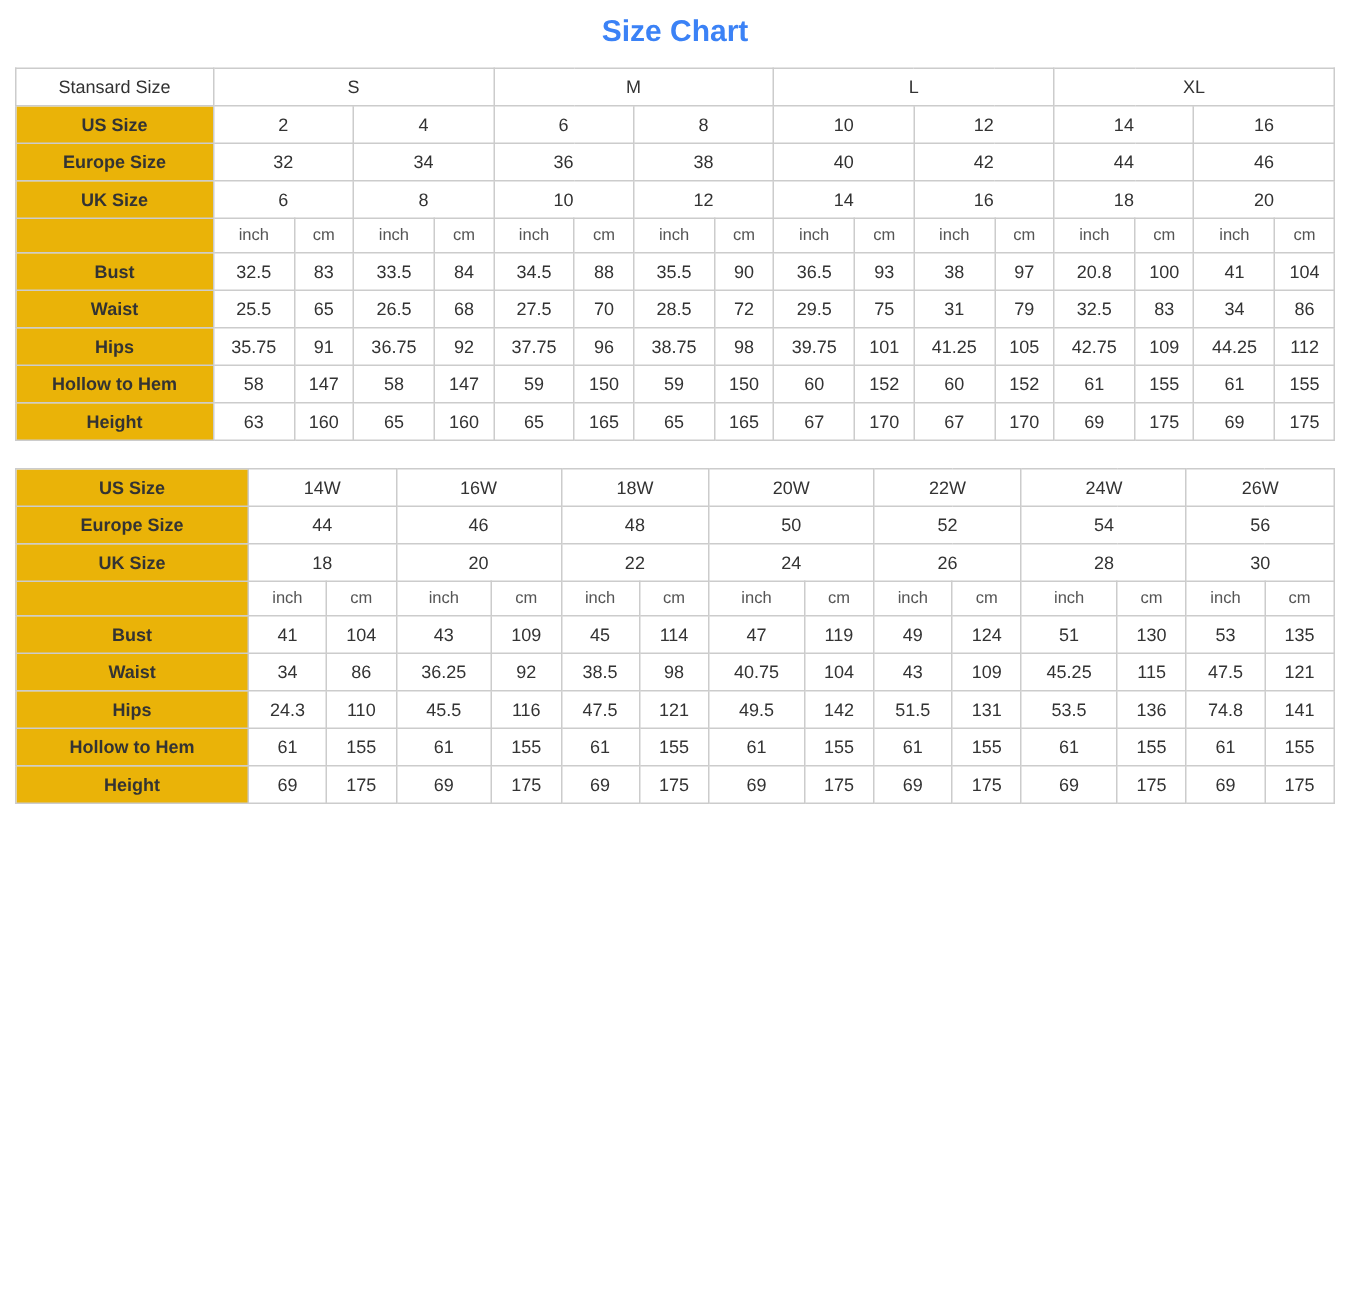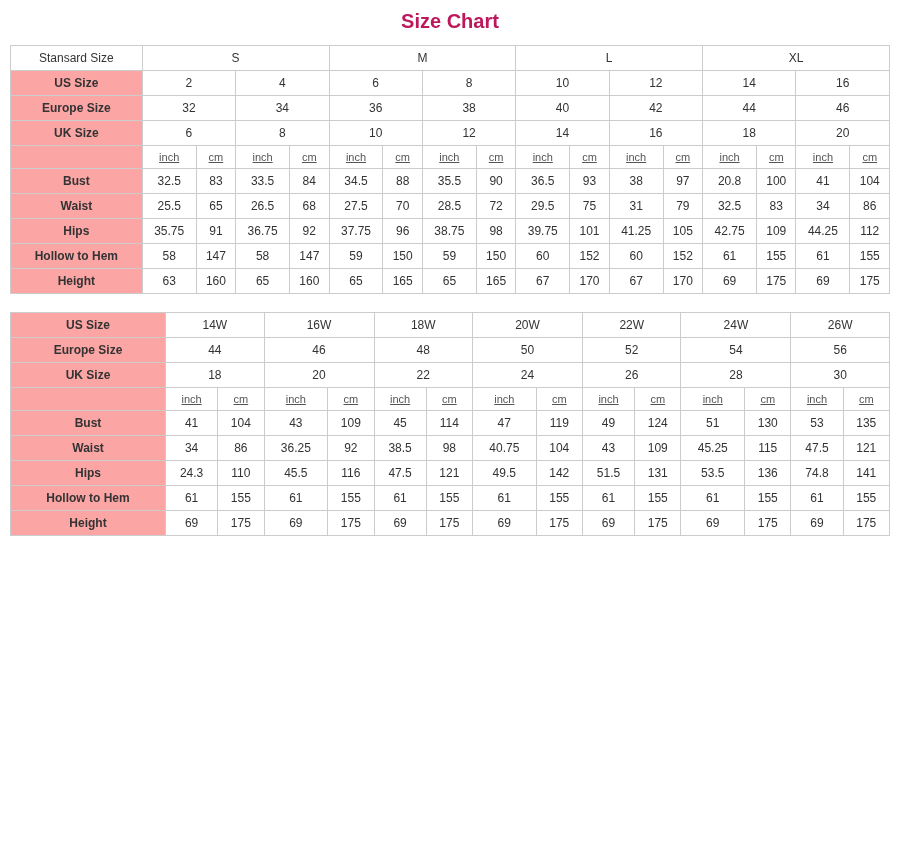--- a/index.html
+++ b/index.html
@@ -7,48 +7,47 @@
       font-family: Arial, sans-serif;
       background: #fff;
       padding: 10px;
       font-size: 12px;
       color: #333;
     }
     .page-title {
       text-align: center;
       font-size: 20px;
       font-weight: bold;
-      color: #be185d;
+      color: #3b82f6;
       margin-bottom: 12px;
     }
     .size-table {
       width: 100%;
       border-collapse: collapse;
       margin-bottom: 18px;
     }
     .size-table td, .size-table th {
       border: 1px solid #ccc;
       text-align: center;
       padding: 5px 3px;
       vertical-align: middle;
     }
     .row-header {
       font-weight: bold;
-      background: #fca5a5;
+      background: #eab308;
       text-align: center;
       min-width: 80px;
     }
     .col-header {
       font-weight: normal;
       background: #fff;
     }
     .unit-row td {
       font-size: 11px;
       color: #555;
-      text-decoration: underline;
     }
   </style>
 </head>
 <body>
 
 <div class="page-title">Size Chart</div>
 
 <table class="size-table">
   <tbody>
 

